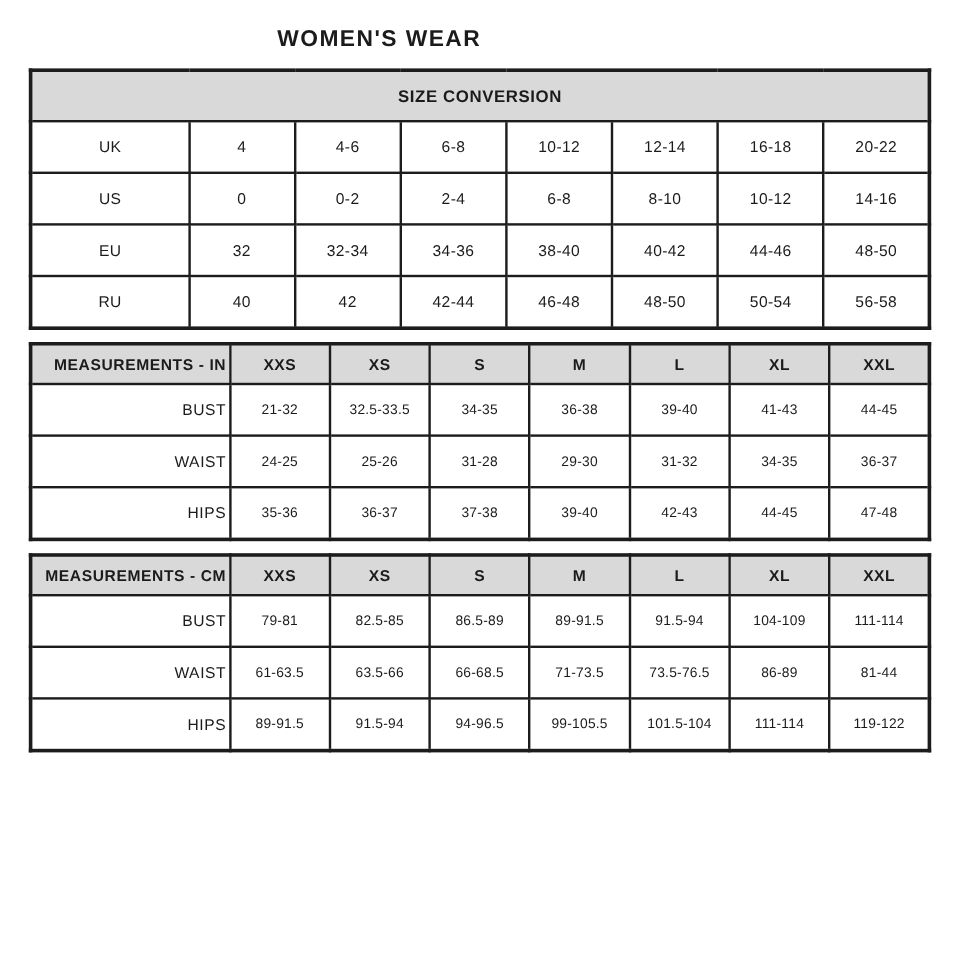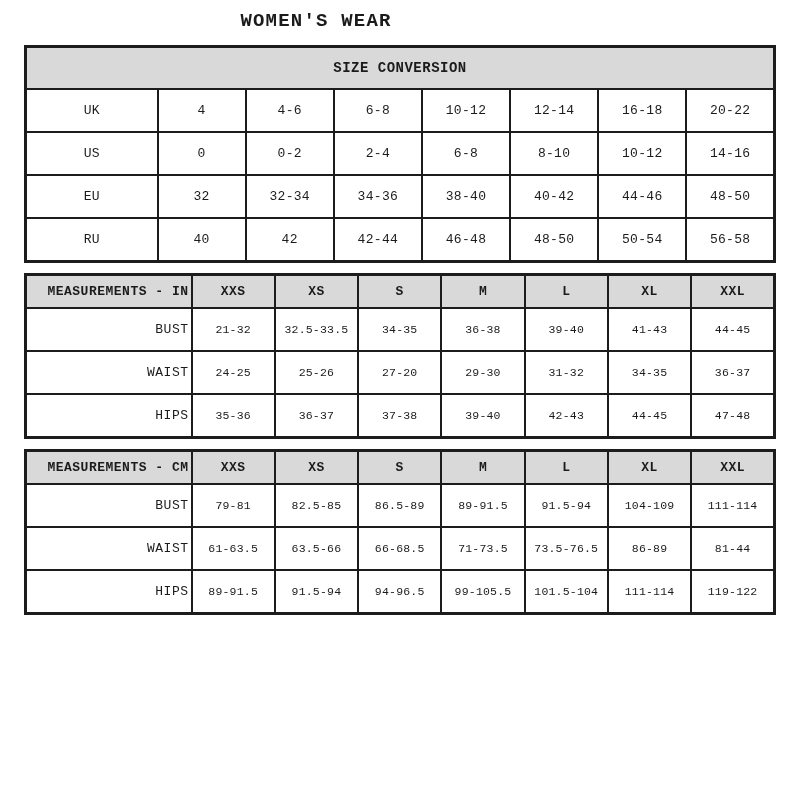--- a/index.html
+++ b/index.html
@@ -6,22 +6,21 @@
     margin: 0;
     padding: 0;
     background: #ffffff;
     width: 800px;
     font-family: "Liberation Sans", sans-serif;
     color: #1b1b1b;
   }
   .page {
     width: 632px;
     box-sizing: border-box;
-    padding: 4px 24px 10px 24px;
-    font-family: Liberation Mono, monospace;
+    padding: 16px 24px 10px 24px;
   }
   .page-title {
     text-align: center;
     font-size: 19px;
     font-weight: bold;
     letter-spacing: 1.2px;
     margin: 6px 0 13px 0;
     color: #1b1b1b;
   }
   table.sheet {
@@ -154,21 +153,21 @@
           <td class="value-cell">34-35</td>
           <td class="value-cell">36-38</td>
           <td class="value-cell">39-40</td>
           <td class="value-cell">41-43</td>
           <td class="value-cell">44-45</td>
         </tr>
         <tr>
           <td class="row-label">WAIST</td>
           <td class="value-cell">24-25</td>
           <td class="value-cell">25-26</td>
-          <td class="value-cell">27-20</td>
+          <td class="value-cell">31-28</td>
           <td class="value-cell">29-30</td>
           <td class="value-cell">31-32</td>
           <td class="value-cell">34-35</td>
           <td class="value-cell">36-37</td>
         </tr>
         <tr>
           <td class="row-label">HIPS</td>
           <td class="value-cell">35-36</td>
           <td class="value-cell">36-37</td>
           <td class="value-cell">37-38</td>

